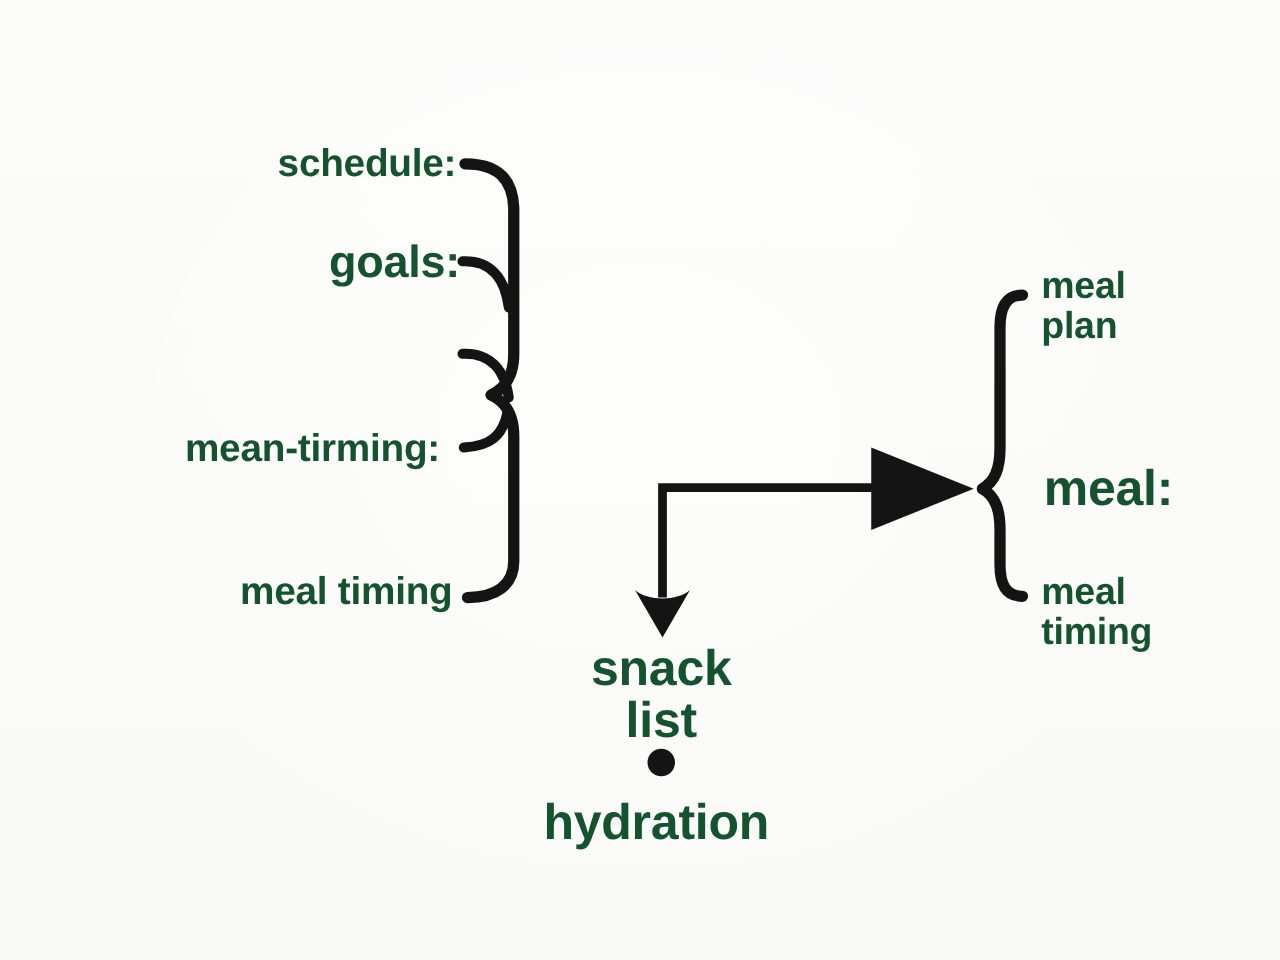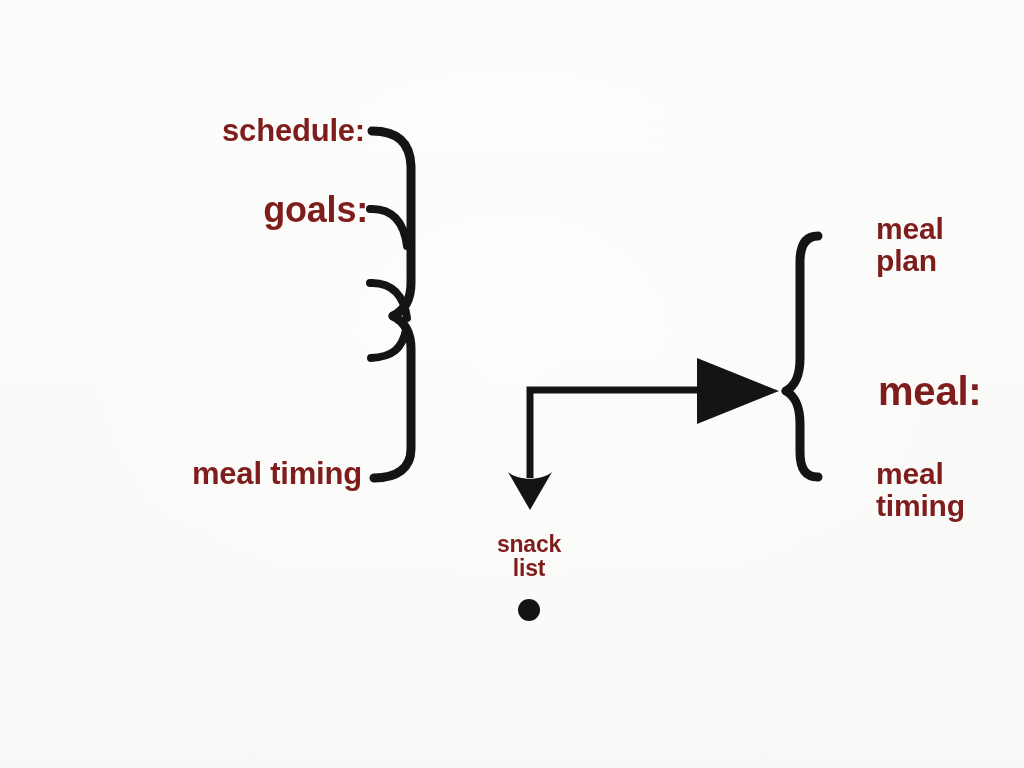--- a/index.html
+++ b/index.html
@@ -24,36 +24,35 @@
     background:
       radial-gradient(ellipse at 50% 45%, rgba(255,255,255,0.55) 0%, rgba(246,246,244,0.0) 70%),
       linear-gradient(180deg, #fcfcfb 0%, #fafaf8 55%, #f8f8f6 100%);
   }
   #vector-layer {
     position: absolute;
     inset: 0;
   }
   .label {
     position: absolute;
-    color: #7f1d1d;
+    color: #14532d;
     font-weight: 700;
     letter-spacing: -0.2px;
     white-space: pre;
     line-height: 1.06;
   }
   
   .label.left-item {
     text-align: right;
     transform: translateY(-50%);
   }
   
   .label.right-item {
     text-align: left;
     transform: translateY(-50%);
-    margin-left: 43px;
   }
   .label.center-item {
     text-align: center;
     transform: translate(-50%, -50%);
   }
   .dot {
     position: absolute;
     border-radius: 50%;
     background: #141414;
     transform: translate(-50%, -50%);
@@ -108,30 +107,32 @@
                L 800 452
                C 800 468, 805 477, 818 477"></path>
     </g>
   </svg>
 
   <div class="label left-item" style="right:659px; top:131px; font-size:31px;">schedule:</div>
 
   <div class="label left-item" style="right:656px; top:210px; font-size:36px;text-align:right;">goals:</div>
 
 
+  <div class="label left-item" style="right:672px; top:359px; font-size:31px;">mean-tirming:</div>
 
   <div class="label left-item" style="right:662px; top:474px; font-size:31px;">meal timing</div>
 
   <div class="label right-item" style="left:833px; top:245px; font-size:30px;">meal
 plan</div>
 
   <div class="label right-item" style="left:835px; top:391px; font-size:40px;">meal:</div>
 
   <div class="label right-item" style="left:833px; top:490px; font-size:30px;">meal
 timing</div>
 
-  <div class="label center-item" style="left:529px; top:556px; font-size:23px;">snack
+  <div class="label center-item" style="left:529px; top:556px; font-size:40px;">snack
 list</div>
 
   <div class="dot" style="left:529px; top:610px; width:22px; height:22px;"></div>
 
+  <div class="label center-item" style="left:525px; top:658px; font-size:40px;">hydration</div>
 
 </div>
 
 </body></html>

